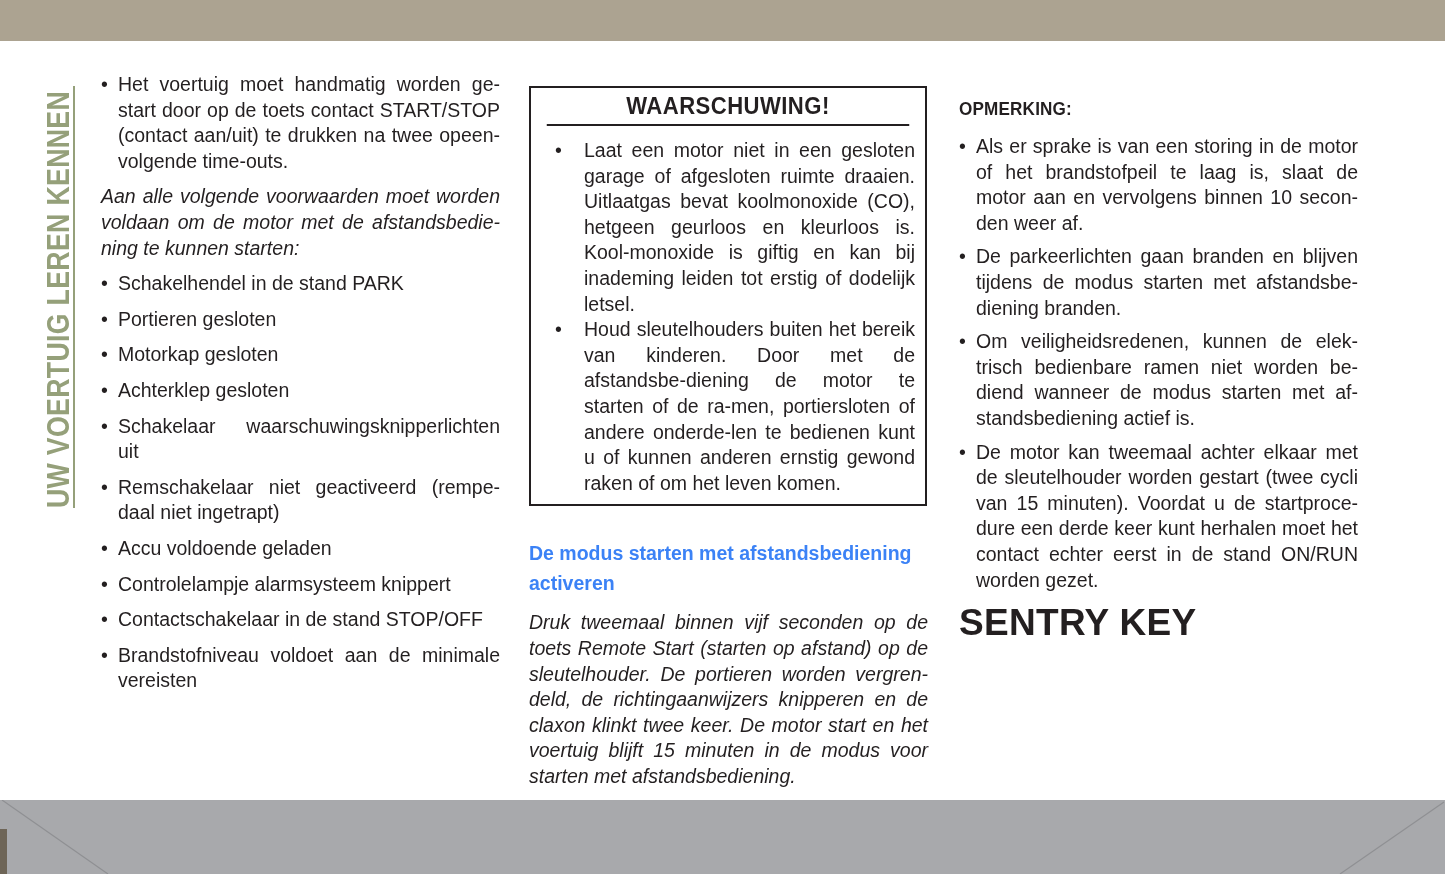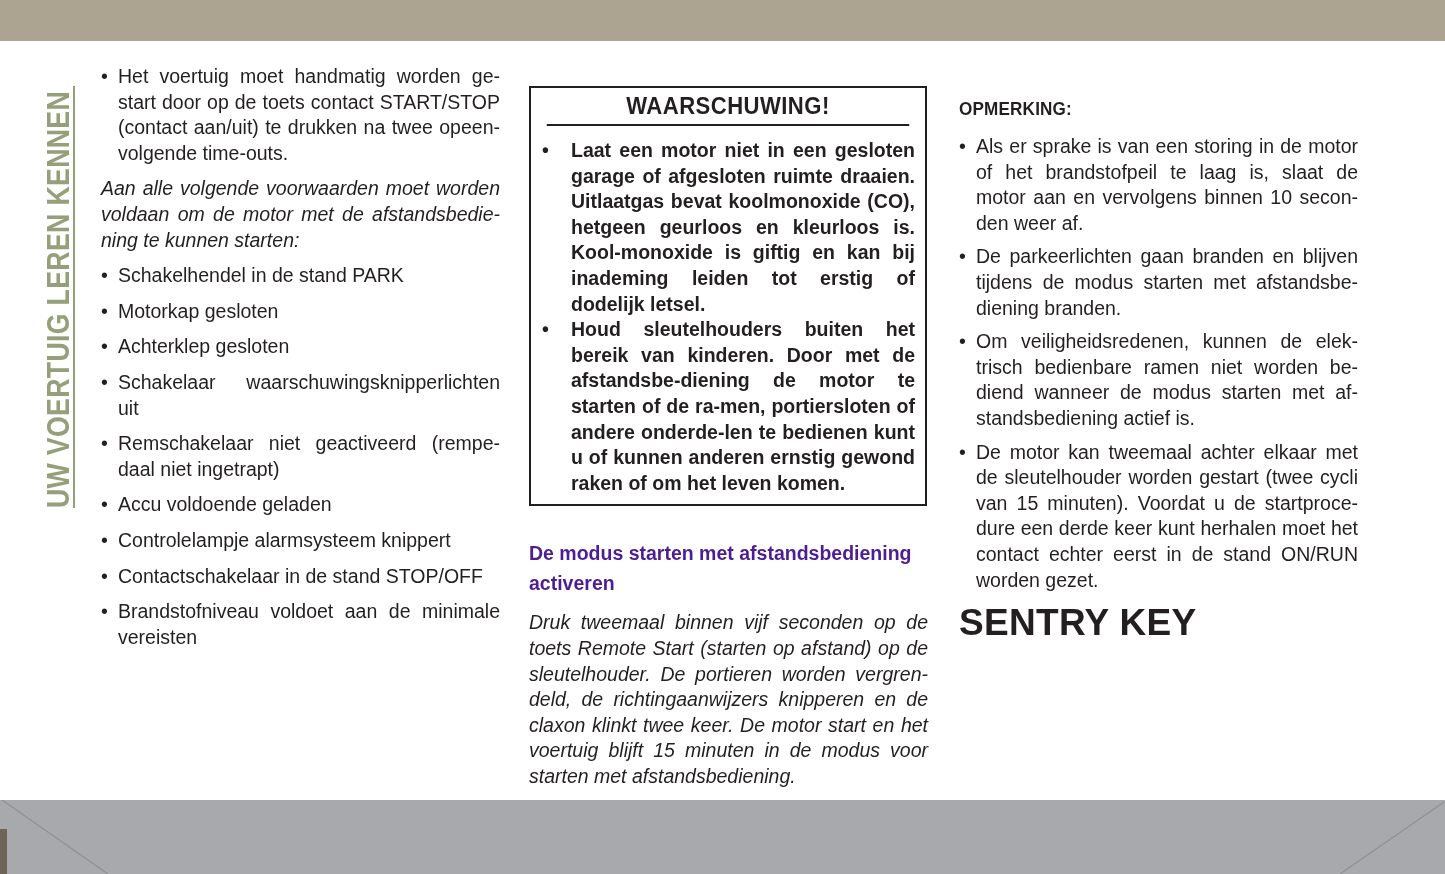--- a/index.html
+++ b/index.html
@@ -22,43 +22,43 @@
     transform-origin: 0 0; transform: rotate(-90deg);
     width: 420px; height: 38px; line-height: 38px;
     font-family: "Liberation Sans", sans-serif; font-weight: bold;
     font-size: 31px; letter-spacing: 0.4px; color: #95a07a;
     white-space: nowrap; transform: rotate(-90deg) scaleX(0.86);
     transform-origin: 0 0;
   }
   .side-rule { position: absolute; left: 73px; top: 86px; width: 2px; height: 422px; background: #95a07a; }
 
   .col { position: absolute; font-size: 19.5px; line-height: 25.6px; text-align: justify; }
-  .col1 { left: 101px; top: 64px; width: 399px; }
+  .col1 { left: 101px; top: 72px; width: 399px; }
   .col2 { left: 529px; top: 86px; width: 399px; }
   .col3 { left: 959px; top: 96px; width: 399px; }
 
   ul.bullets { list-style: none; margin: 0; padding: 0; }
   ul.bullets li { position: relative; padding-left: 17px; margin: 0 0 10px 0; text-align: justify; }
   ul.bullets li::before { content: "•"; position: absolute; left: 0; top: 0; }
   .col1 ul.bullets li { margin-bottom: 10px; }
   p.para { margin: 0 0 10px 0; font-style: italic; }
 
   .warn-box { border: 2.5px solid #231f20; width: 394px; }
   .warn-title {
     text-align: center; font-weight: bold; font-size: 24px; line-height: 36px;
     border-bottom: 2.5px solid #231f20; letter-spacing: 0.5px;
     transform: scaleX(0.92);
   }
-  .warn-body { padding: 12px 10px 8px 11px; font-weight: bold; }
+  .warn-body { padding: 12px 10px 8px 24px; }
   .warn-body li { position: relative; padding-left: 29px; text-align: justify; }
   .warn-body li::before { content: "•"; position: absolute; left: 0; top: 0; }
   .warn-body ul { list-style: none; margin: 0; padding: 0; }
 
   .subhead {
-    margin: 32px 0 12px 0; color: #4c1d95; font-weight: bold;
+    margin: 32px 0 12px 0; color: #3b82f6; font-weight: bold;
     font-size: 19.5px; line-height: 30px; text-align: left;
   }
 
   .note-title { font-weight: bold; font-size: 19px; line-height: 26px; margin: 0 0 12px 0; letter-spacing: 0.2px; transform: scaleX(0.9); transform-origin: 0 0; }
   .col3 ul.bullets li { padding-left: 17px; margin-bottom: 8px; }
   .section-title { font-weight: bold; font-size: 37px; line-height: 36px; margin: 12px 0 8px 0; letter-spacing: 0.3px; }
 </style>
 </head>
 <body>
 
@@ -69,20 +69,21 @@
 </div>
 <div class="side-rule"></div>
 
 <div class="col col1">
   <ul class="bullets">
     <li>Het voertuig moet handmatig worden ge-start door op de toets contact START/STOP (contact aan/uit) te drukken na twee opeen-volgende time-outs.</li>
   </ul>
   <p class="para">Aan alle volgende voorwaarden moet worden voldaan om de motor met de afstandsbedie-ning te kunnen starten:</p>
   <ul class="bullets">
     <li>Schakelhendel in de stand PARK</li>
+    <li>Portieren gesloten</li>
     <li>Motorkap gesloten</li>
     <li>Achterklep gesloten</li>
     <li>Schakelaar waarschuwingsknipperlichten uit</li>
     <li>Remschakelaar niet geactiveerd (rempe-daal niet ingetrapt)</li>
     <li>Accu voldoende geladen</li>
     <li>Controlelampje alarmsysteem knippert</li>
     <li>Contactschakelaar in de stand STOP/OFF</li>
     <li>Brandstofniveau voldoet aan de minimale vereisten</li>
   </ul>
 </div>

